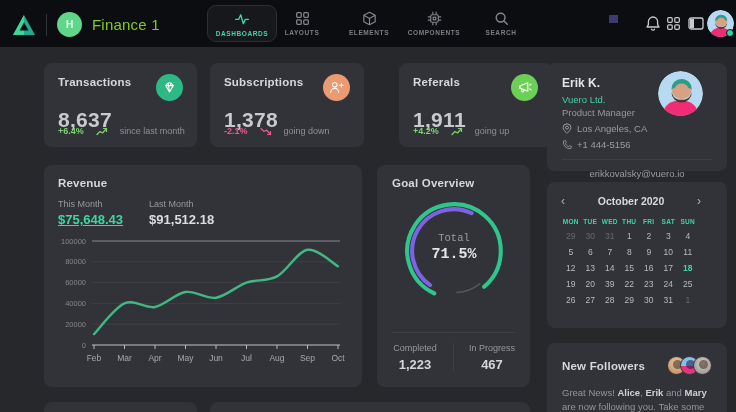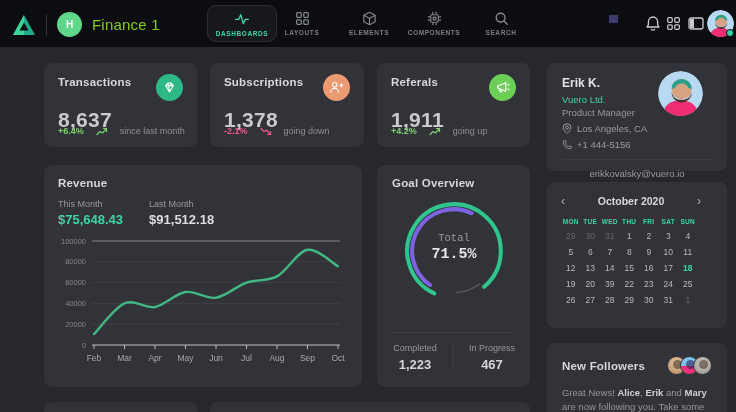--- a/index.html
+++ b/index.html
@@ -45,21 +45,21 @@
   .p-role{font-size:9.5px;color:#97989e;margin-top:2px;}
   .p-row{display:flex;align-items:center;gap:5px;font-size:9.5px;color:#9b9ca2;margin-top:5px;}
   .p-divider{height:1px;background:#3e3f44;margin:9px 0 8px;}
   .p-email{text-align:center;font-size:9.5px;color:#9b9ca2;cursor:pointer;}
   .p-avatar{position:absolute;right:24px;top:8px;width:45px;height:45px;border-radius:50%;overflow:hidden;}
   
   .revenue{padding:12px 14px;}
   .r-stats{display:flex;gap:26px;margin-top:10px;}
   .r-lbl{font-size:9px;color:#97989e;}
   .r-val{font-size:13px;font-weight:bold;margin-top:3px;color:#dcdde1;}
-  .r-val.teal{color:#3dd6a3;}
+  .r-val.teal{color:#3dd6a3;text-decoration:underline;}
   .chart-wrap{position:absolute;left:12px;top:68px;}
   
   .goal{padding:12px 15px;}
   .gauge-wrap{position:absolute;left:17px;top:26px;width:120px;height:120px;font-family:Liberation Mono, monospace;}
   .gauge-center{position:absolute;left:0;top:41px;width:120px;text-align:center;}
   .g-lbl{font-size:10.5px;color:#9b9ca2;}
   .g-val{font-size:15px;font-weight:bold;color:#e4e5e8;margin-top:2px;}
   .goal-divider{position:absolute;left:15px;right:15px;top:167px;height:1px;background:#3e3f44;}
   .goal-bottom{position:absolute;left:0;right:0;top:178px;display:flex;}
   .goal-col{flex:1;text-align:center;}
@@ -226,21 +226,21 @@
     <div class="stat-sub down">
       <span class="delta">-2.1%</span>
       <svg width="12" height="9" viewBox="0 0 12 9" fill="none" stroke="currentColor" stroke-width="1.2" stroke-linecap="round" stroke-linejoin="round">
           <polyline points="1 1.5 4 4.5 6.5 3 10.5 7.5"></polyline>
           <polyline points="7.5 7.5 10.5 7.5 10.5 4.5"></polyline>
         </svg>
       <span class="stat-note">going down</span>
     </div>
   </section>
 
-  <section class="card stat-card" style="left:377px;top:63px;width:153px;height:84px;">
+  <section class="card stat-card" style="left:399px;top:63px;width:153px;height:84px;">
     <div class="stat-head">
       <span class="card-title">Referals</span>
       <span class="stat-ico" style="background:#6ccf56;">
         <svg width="15" height="15" viewBox="0 0 16 16" fill="none" stroke="#fff" stroke-width="1.2" stroke-linejoin="round" stroke-linecap="round">
           <path d="M3 6.5 L11.5 3 V12 L3 8.5 Z"></path>
             <path d="M3 6.5 v2 M5 9.3 v2.2 a1.2 1.2 0 0 0 2.4 0 v-1.4 M13.5 5.5 l1.5 -1 M13.5 9.5 l1.5 1"></path>
         </svg>
       </span>
     </div>
     <div class="stat-value">1,911</div>

